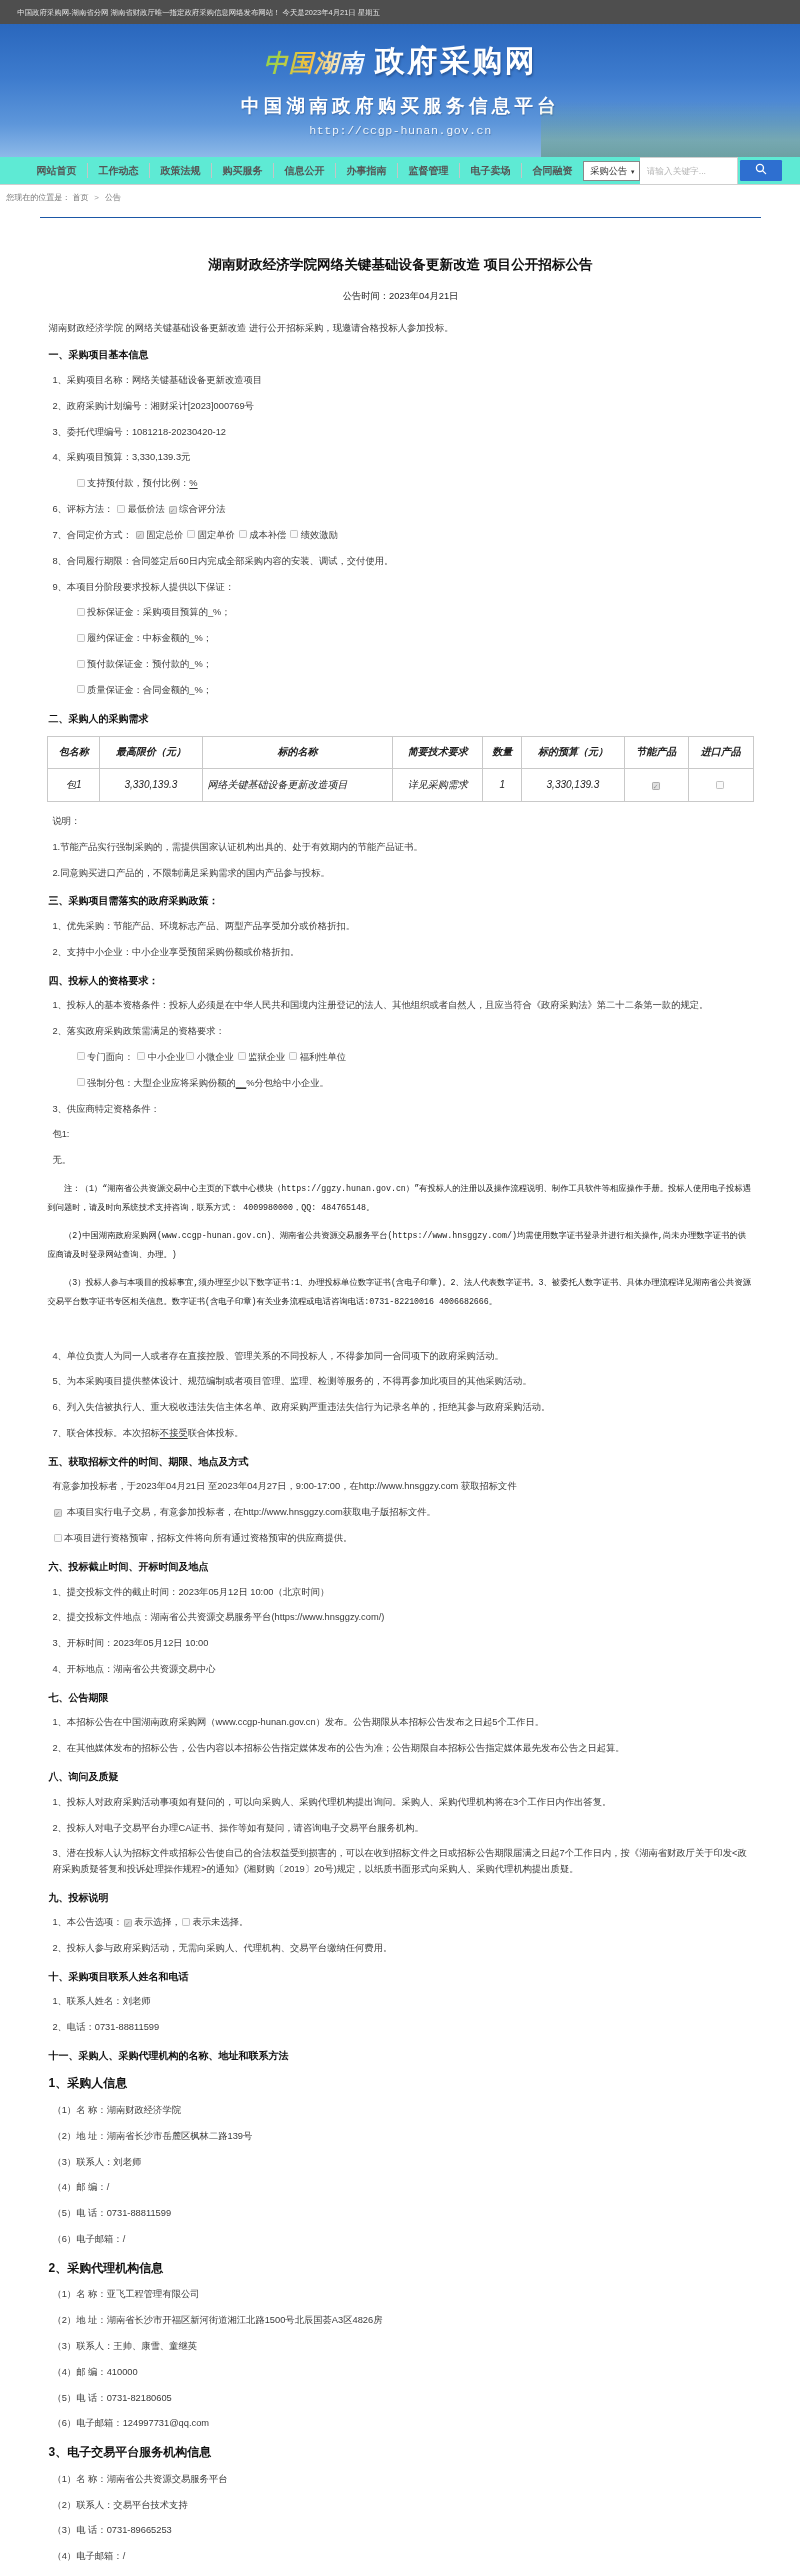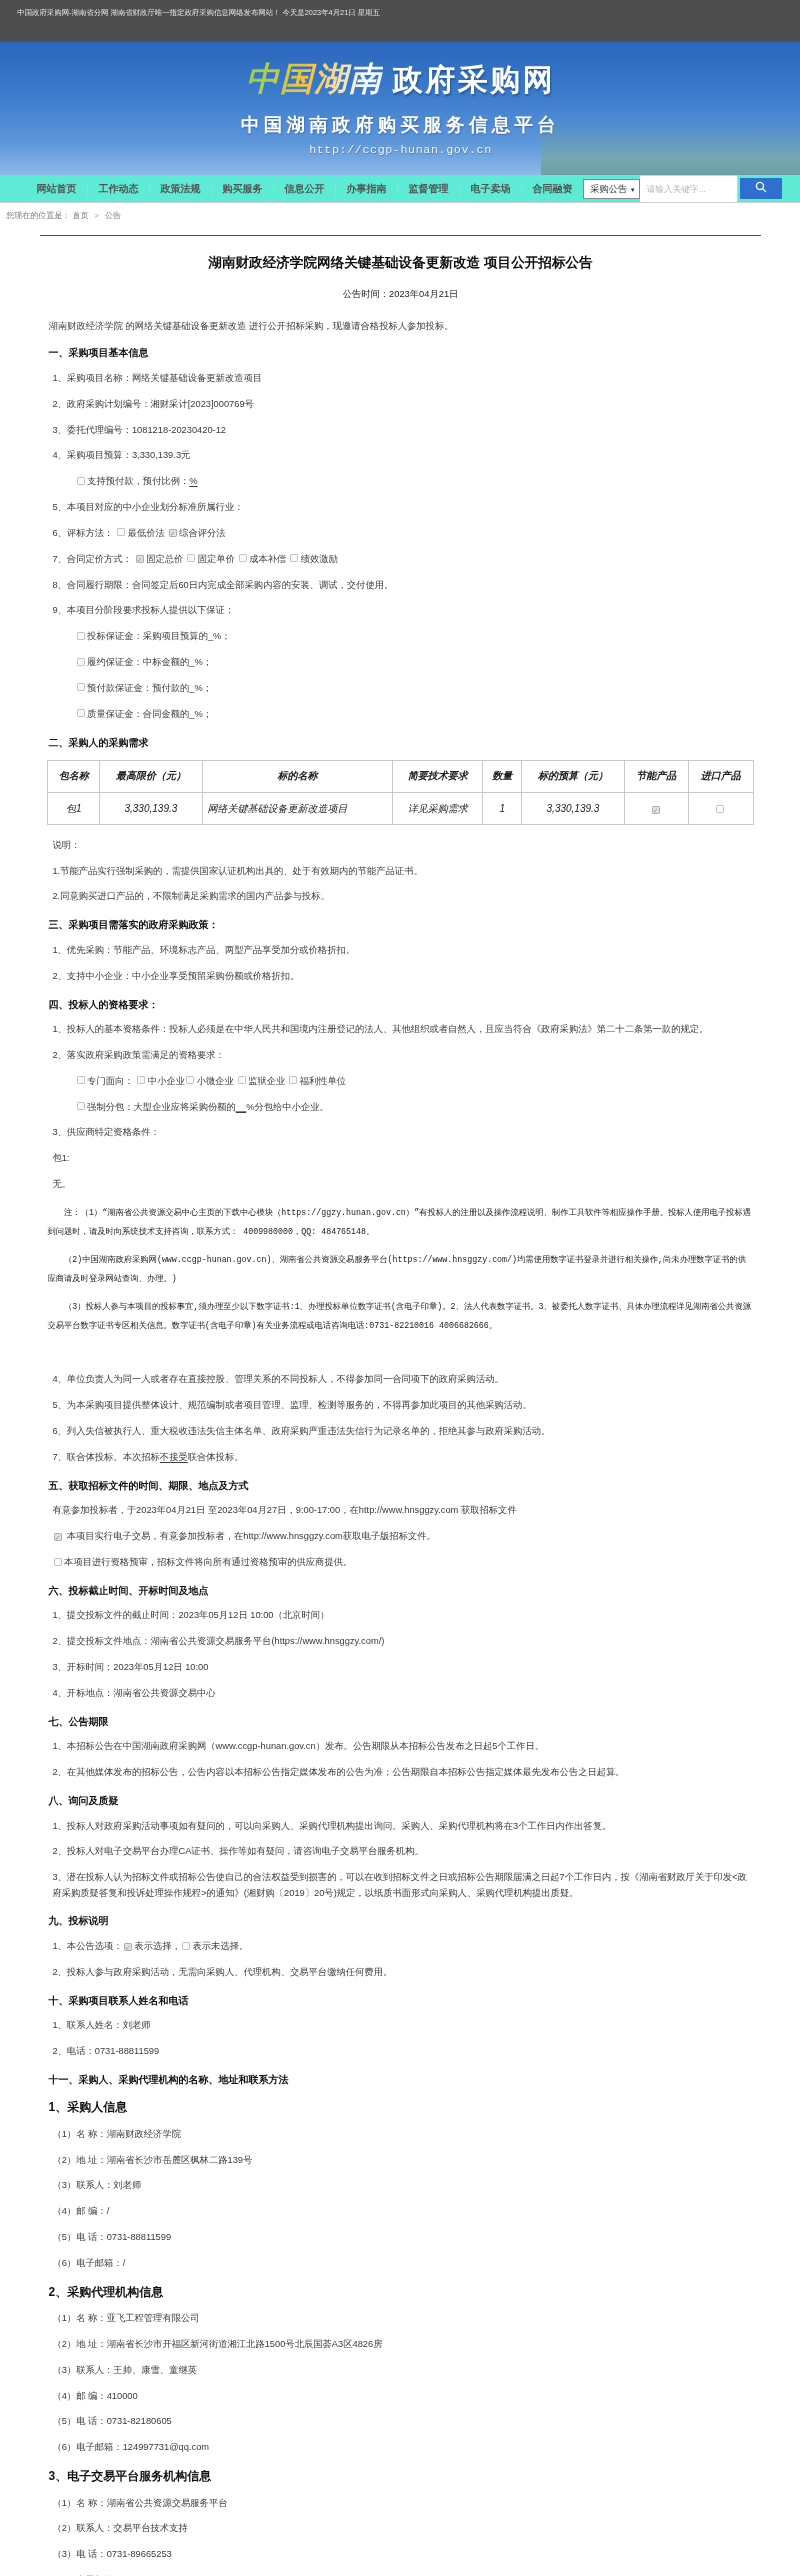--- a/index.html
+++ b/index.html
@@ -5,38 +5,38 @@
   * { box-sizing: border-box; margin: 0; padding: 0; }
   html, body { background: #fff; }
   body {
     width: 801px; margin: 0 auto;
     font-family: "Liberation Sans", "DejaVu Sans", sans-serif;
     color: #333;
   }
   
   .topbar {
     background: #4e4e4e; color: #e5e5e5;
-    font-size: 7.4px; line-height: 25px; height: 42px;
+    font-size: 7.4px; line-height: 25px; height: 24px;
     padding: 0 17.3px; white-space: nowrap; overflow: hidden;
   }
   
   .banner {
     height: 133px; position: relative; overflow: hidden;
     background: linear-gradient(180deg, #2a67bd 0%, #3d7bcd 40%, #5d96da 75%, #8db9e8 100%);
     text-align: center; padding-top: 17.3px;
   }
   .banner::after {
     content: ""; position: absolute; right: 0; bottom: 0; width: 260px; height: 56px;
     background:
       linear-gradient(180deg, rgba(255,255,255,0.00) 0%, rgba(120,170,90,0.35) 70%, rgba(70,130,80,0.45) 100%);
     filter: blur(0.6px); pointer-events: none;
   }
   .logo-line { line-height: 40px; white-space: nowrap; }
   .logo-script {
-    font-size: 33px; font-weight: bold; font-style: italic;
+    font-size: 24px; font-weight: bold; font-style: italic;
     font-family: "DejaVu Serif", serif;
     background: linear-gradient(100deg, #9cd24a 10%, #f7c03d 45%, #f2f8ff 85%);
     -webkit-background-clip: text; background-clip: text; color: transparent;
     letter-spacing: 1.2px; margin-right: 10px;
     text-shadow: none;
   }
   .logo-main {
     font-size: 30px; font-weight: bold; color: #ffffff; letter-spacing: 2.5px;
     text-shadow: 1.2px 1.9px 1.9px rgba(20,50,100,0.45);
   }
@@ -83,21 +83,21 @@
   }
   .breadcrumb .crumb-link { color: #777; cursor: pointer; }
   .breadcrumb .sep { margin: 0 3.7px; color: #999; }
   
   .content-box {
     margin: 8.7px 40px 0; border-top: 1.9px solid #1b57a6; background: #fff;
     padding: 6.2px 7.4px 43px;
   }
   .article-title {
     font-size: 13.6px; font-weight: bold; color: #111; text-align: center;
-    margin: 11px 25px 16px; line-height: 1.4;
+    margin: 31px 25px 16px; line-height: 1.4;
   }
   .pub-time { font-size: 9.3px; color: #222; text-align: center; margin-bottom: 18.5px; }
   .intro { font-size: 9.3px; color: #3a3a3a; padding-left: 1.2px; margin-bottom: 11px; }
 
   .h2 { font-size: 10px; font-weight: bold; color: #111; margin: 13.6px 0 10px; padding-left: 1.2px; }
   .h3 { font-size: 12px; font-weight: bold; color: #111; margin: 12.4px 0 8.7px; padding-left: 1.2px; }
   .para { font-size: 9.3px; color: #3a3a3a; margin: 10.5px 0; padding-left: 5px; line-height: 1.65; }
   .para.indent { padding-left: 28px; }
   .note {
     font-family: "Liberation Mono", "DejaVu Sans Mono", monospace;
@@ -183,21 +183,20 @@
   <h1 class="article-title">湖南财政经济学院网络关键基础设备更新改造 项目公开招标公告</h1>
   <div class="pub-time">公告时间：2023年04月21日</div>
   <p class="intro">湖南财政经济学院 的网络关键基础设备更新改造 进行公开招标采购，现邀请合格投标人参加投标。</p>
   <div id="article-body">
       <div class="h2">一、采购项目基本信息</div>
       <div class="para">1、采购项目名称：网络关键基础设备更新改造项目</div>
       <div class="para">2、政府采购计划编号：湘财采计[2023]000769号</div>
       <div class="para">3、委托代理编号：1081218-20230420-12</div>
       <div class="para">4、采购项目预算：3,330,139.3元</div>
       <div class="para indent"><span class="cb"></span>支持预付款，预付比例：<span class="u">%</span></div>
-      <div class="para">5、本项目对应的中小企业划分标准所属行业：</div>
       <div class="para">6、评标方法： <span class="cb"></span>最低价法 <span class="cb on"></span>综合评分法</div>
       <div class="para">7、合同定价方式： <span class="cb on"></span>固定总价 <span class="cb"></span>固定单价 <span class="cb"></span>成本补偿 <span class="cb"></span>绩效激励</div>
       <div class="para">8、合同履行期限：合同签定后60日内完成全部采购内容的安装、调试，交付使用。</div>
       <div class="para">9、本项目分阶段要求投标人提供以下保证：</div>
       <div class="para indent"><span class="cb"></span>投标保证金：采购项目预算的_%；</div>
       <div class="para indent"><span class="cb"></span>履约保证金：中标金额的_%；</div>
       <div class="para indent"><span class="cb"></span>预付款保证金：预付款的_%；</div>
       <div class="para indent"><span class="cb"></span>质量保证金：合同金额的_%；</div>
       <div class="h2">二、采购人的采购需求</div>
       <table class="req-table">

